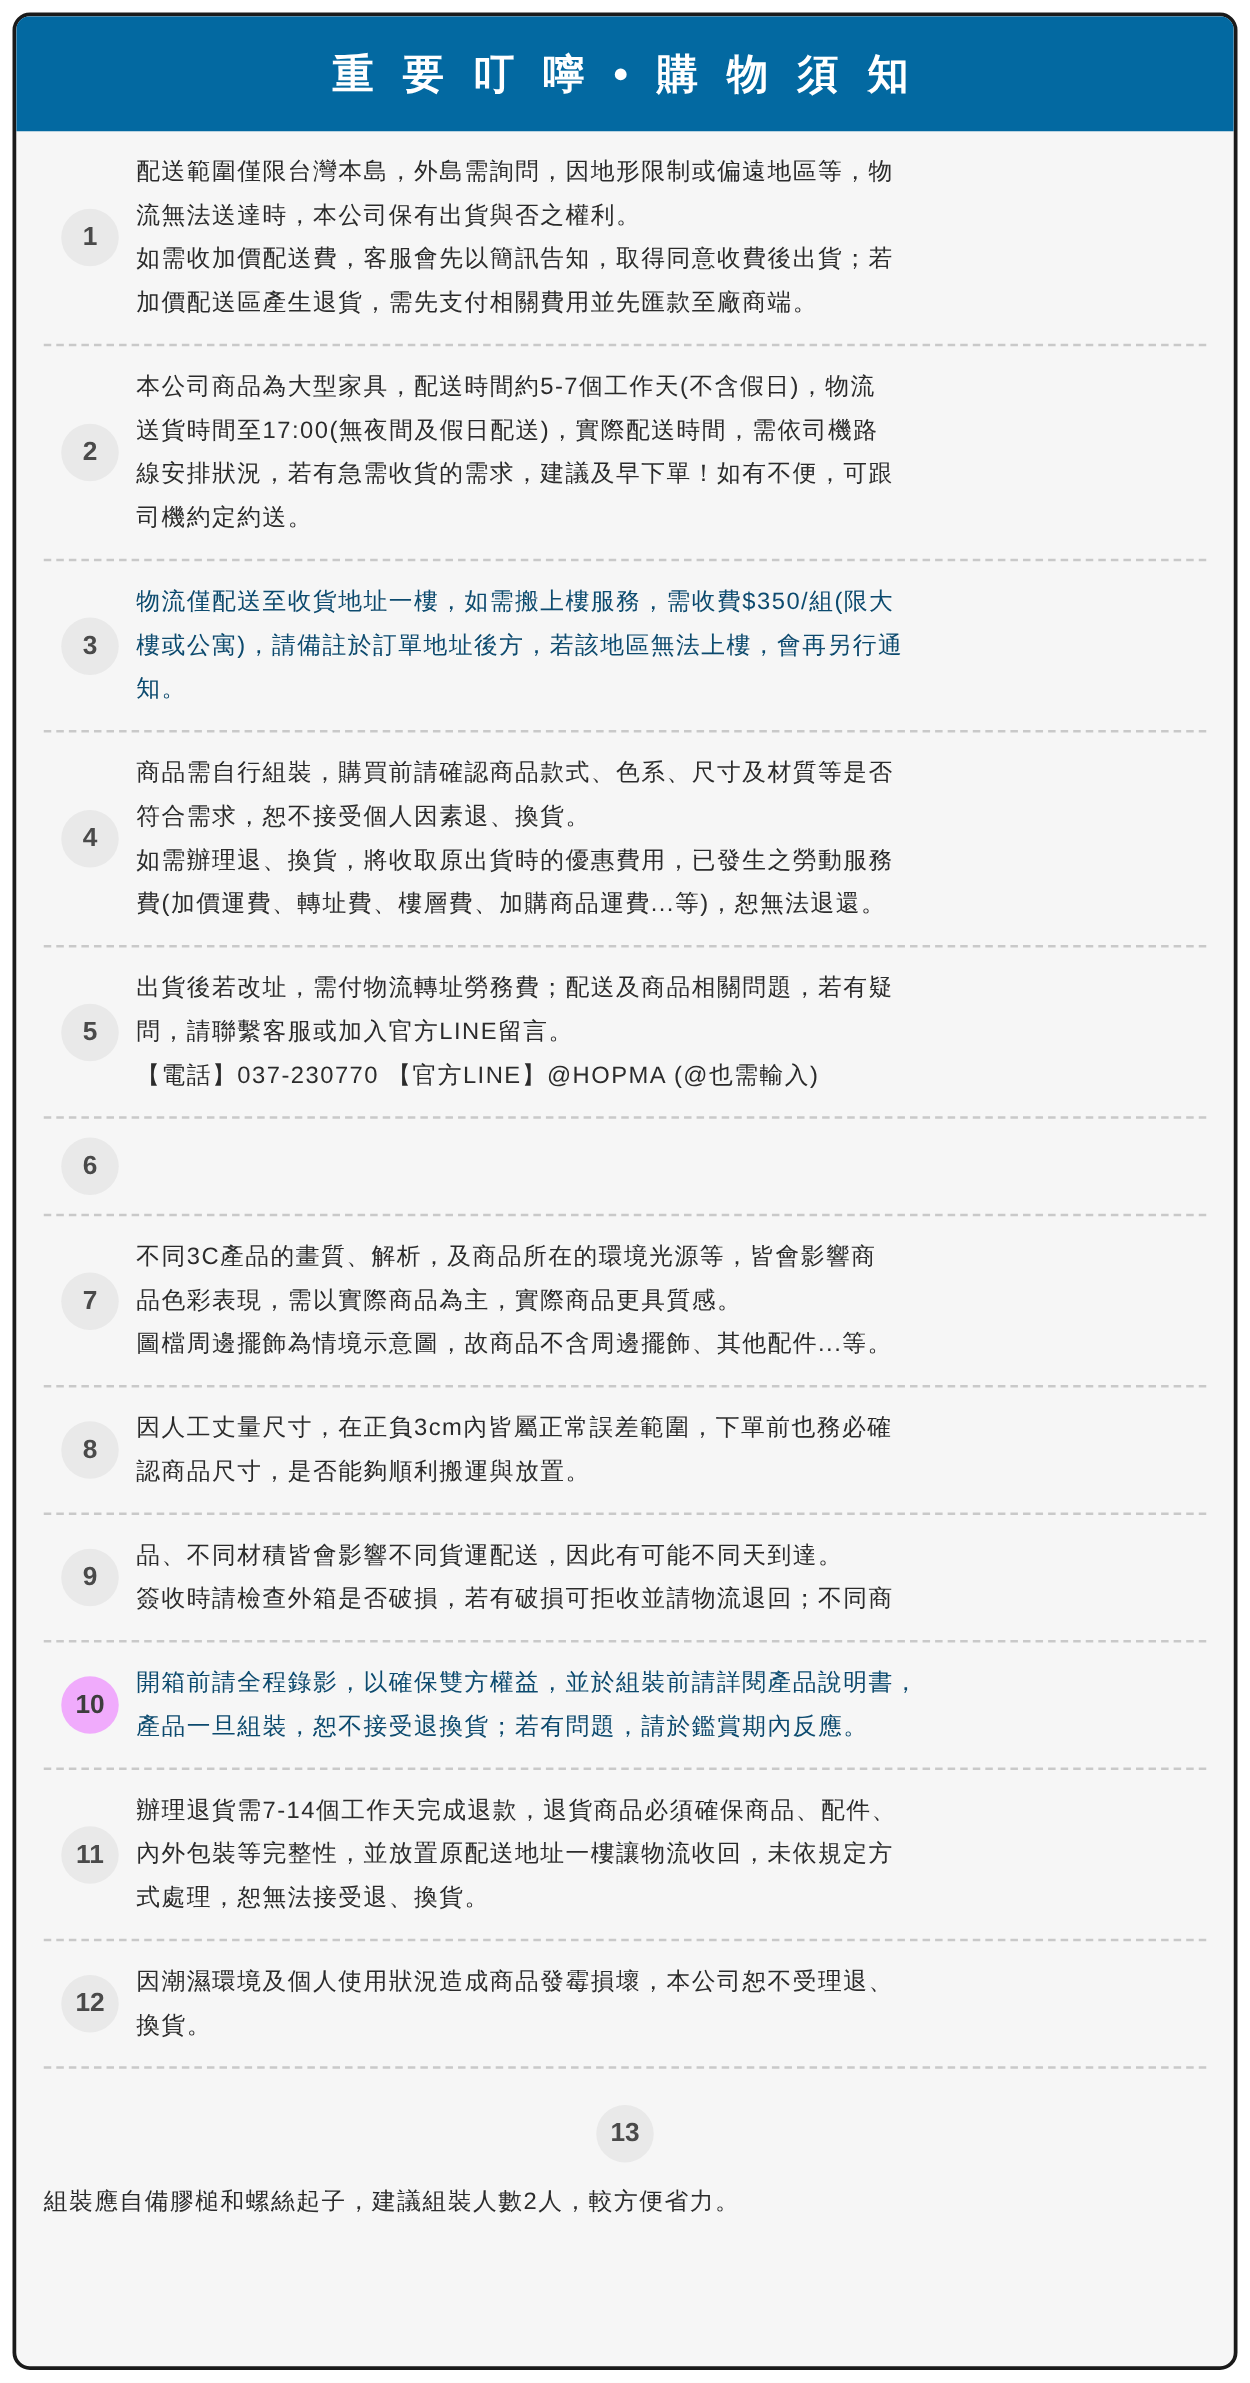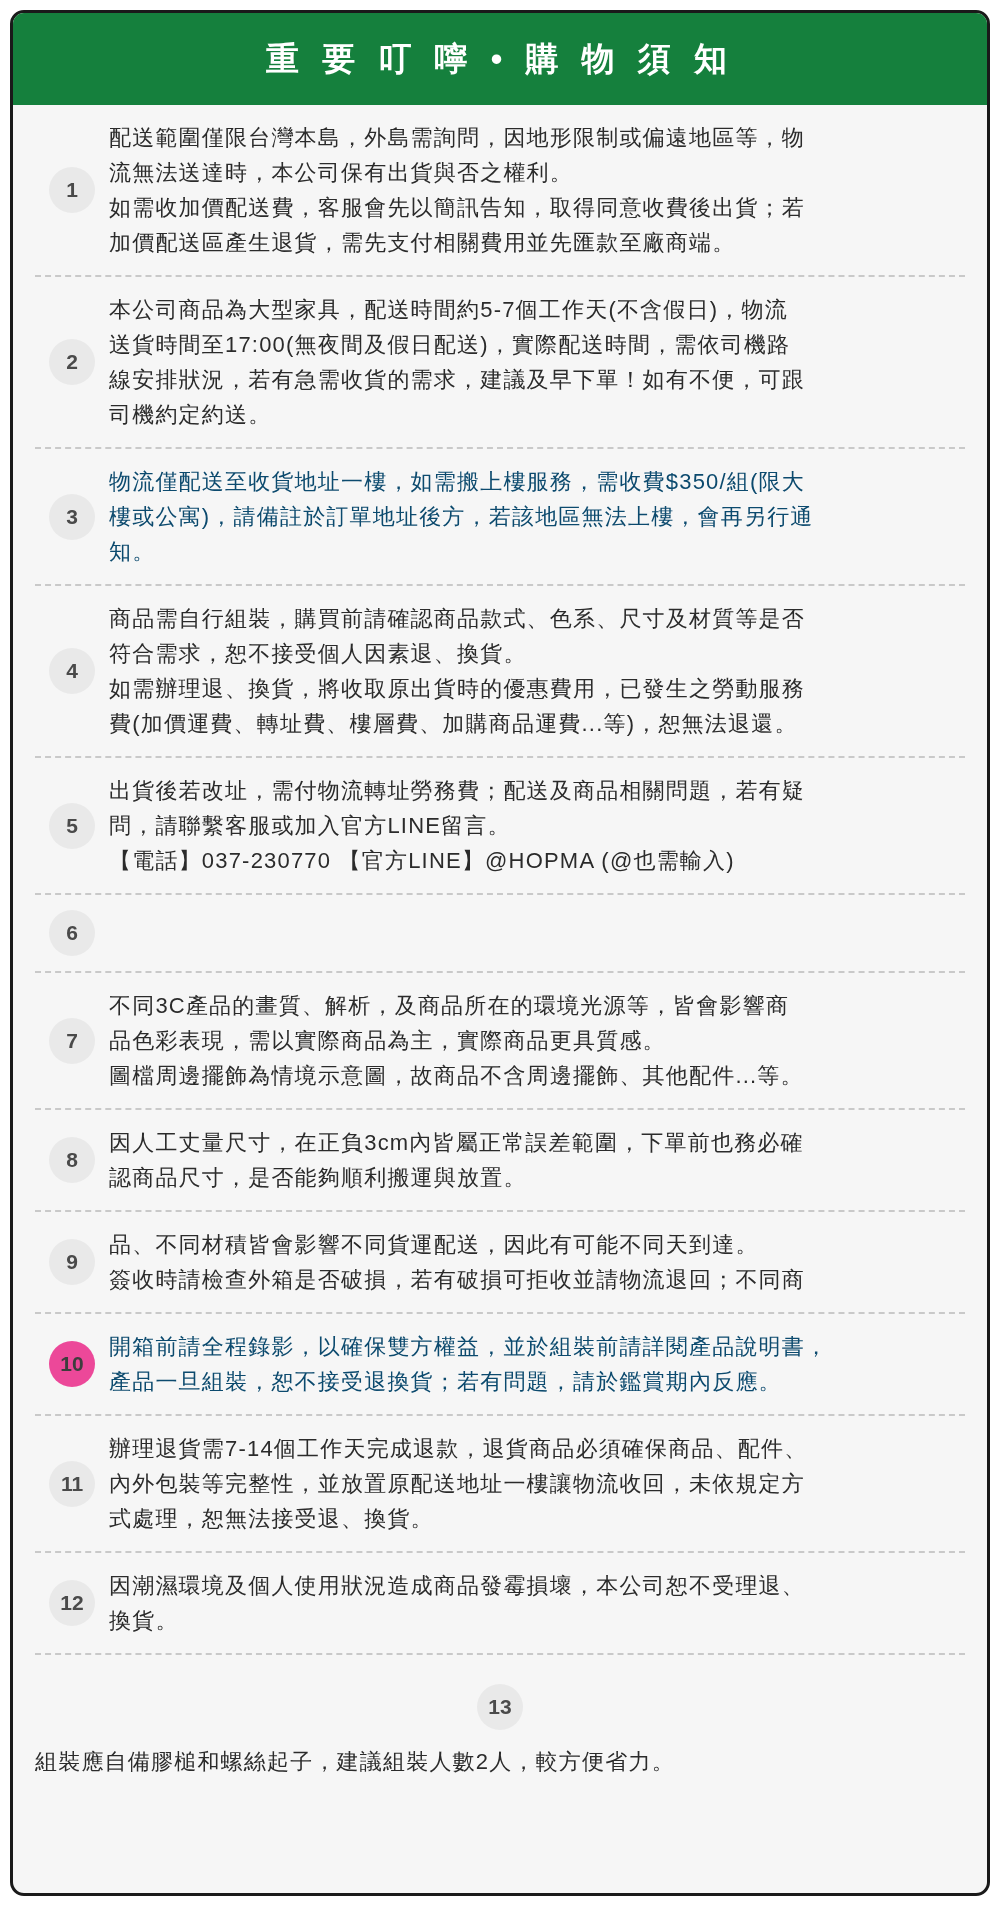--- a/index.html
+++ b/index.html
@@ -26,21 +26,21 @@
     height: 1886px;
     box-sizing: border-box;
     background: #f6f6f6;
     border: 3px solid #1a1a1a;
     border-radius: 14px;
     overflow: hidden;
     display: flex;
     flex-direction: column;
   }
   .header {
-    background: #15803d;
+    background: #0369a1;
     color: #ffffff;
     height: 92px;
     flex: 0 0 92px;
     display: flex;
     align-items: center;
     justify-content: center;
   }
   .header-title {
     font-size: 33px;
     letter-spacing: 7px;
@@ -80,29 +80,29 @@
     background: #e9e9e9;
     color: #4a4a4a;
     display: flex;
     align-items: center;
     justify-content: center;
     font-size: 21px;
     font-weight: bold;
     letter-spacing: 0px;
   }
   .badge.pink {
-    background: #ec4899;
+    background: #f0abfc;
     color: #3d3d3d;
   }
   .text-col {
     flex: 1 1 auto;
     padding-right: 12px;
   }
   .line {
-    font-size: 22px;
+    font-size: 19px;
     line-height: 35px;
     color: #2b2b2b;
     letter-spacing: 1.2px;
     white-space: nowrap;
   }
   .line.highlight {
     color: #0c4a6e;
   }
 </style>
 </head>

